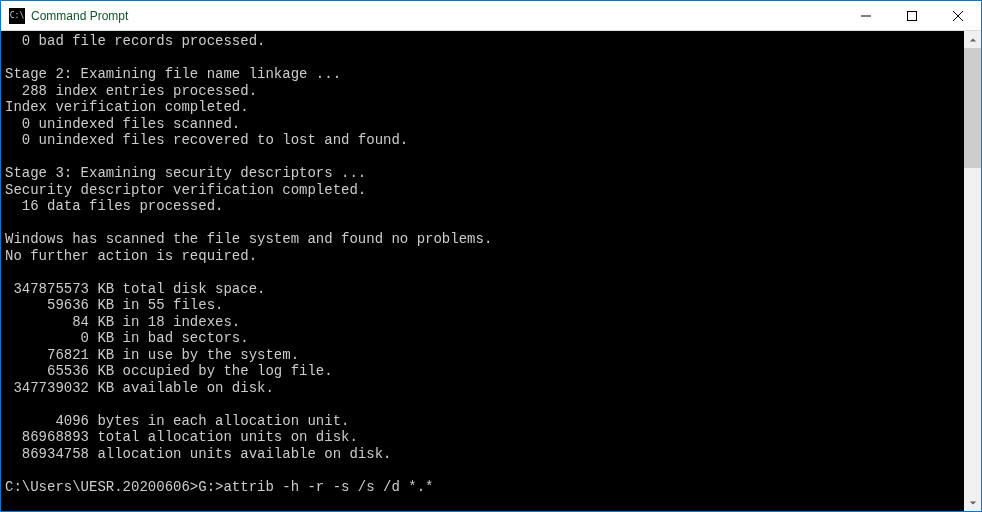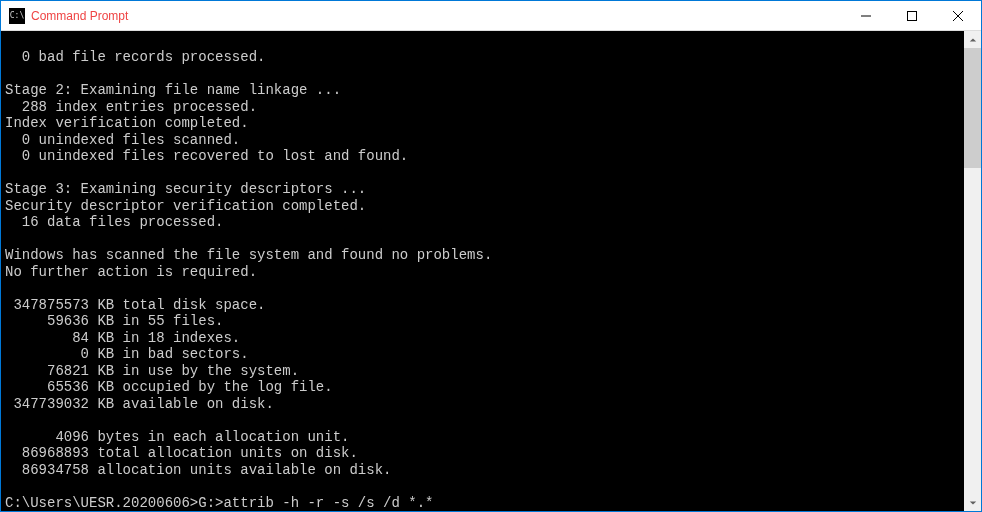--- a/index.html
+++ b/index.html
@@ -42,21 +42,21 @@
       justify-content: center;
     }
     .titlebar-icon-text {
       color: #ccc;
       font-size: 8px;
       font-family: "Consolas", monospace;
       line-height: 1;
     }
     .titlebar-title {
       font-size: 12px;
-      color: #ef4444;
+      color: #14532d;
       flex: 1;
     }
     .titlebar-buttons {
       display: flex;
       height: 100%;
     }
     .titlebar-btn {
       width: 46px;
       height: 100%;
       display: flex;
@@ -77,21 +77,20 @@
     .terminal {
       flex: 1;
       background: #000;
       color: #ccc;
       font-family: "Consolas", "Courier New", monospace;
       font-size: 14px;
       line-height: 16.5px;
       padding: 2px 4px;
       white-space: pre;
       overflow: hidden;
-      margin-top: 16px;
     }
     .terminal-line {
       display: block;
     }
     .scrollbar {
       width: 17px;
       background: #f0f0f0;
       display: flex;
       flex-direction: column;
       flex-shrink: 0;

